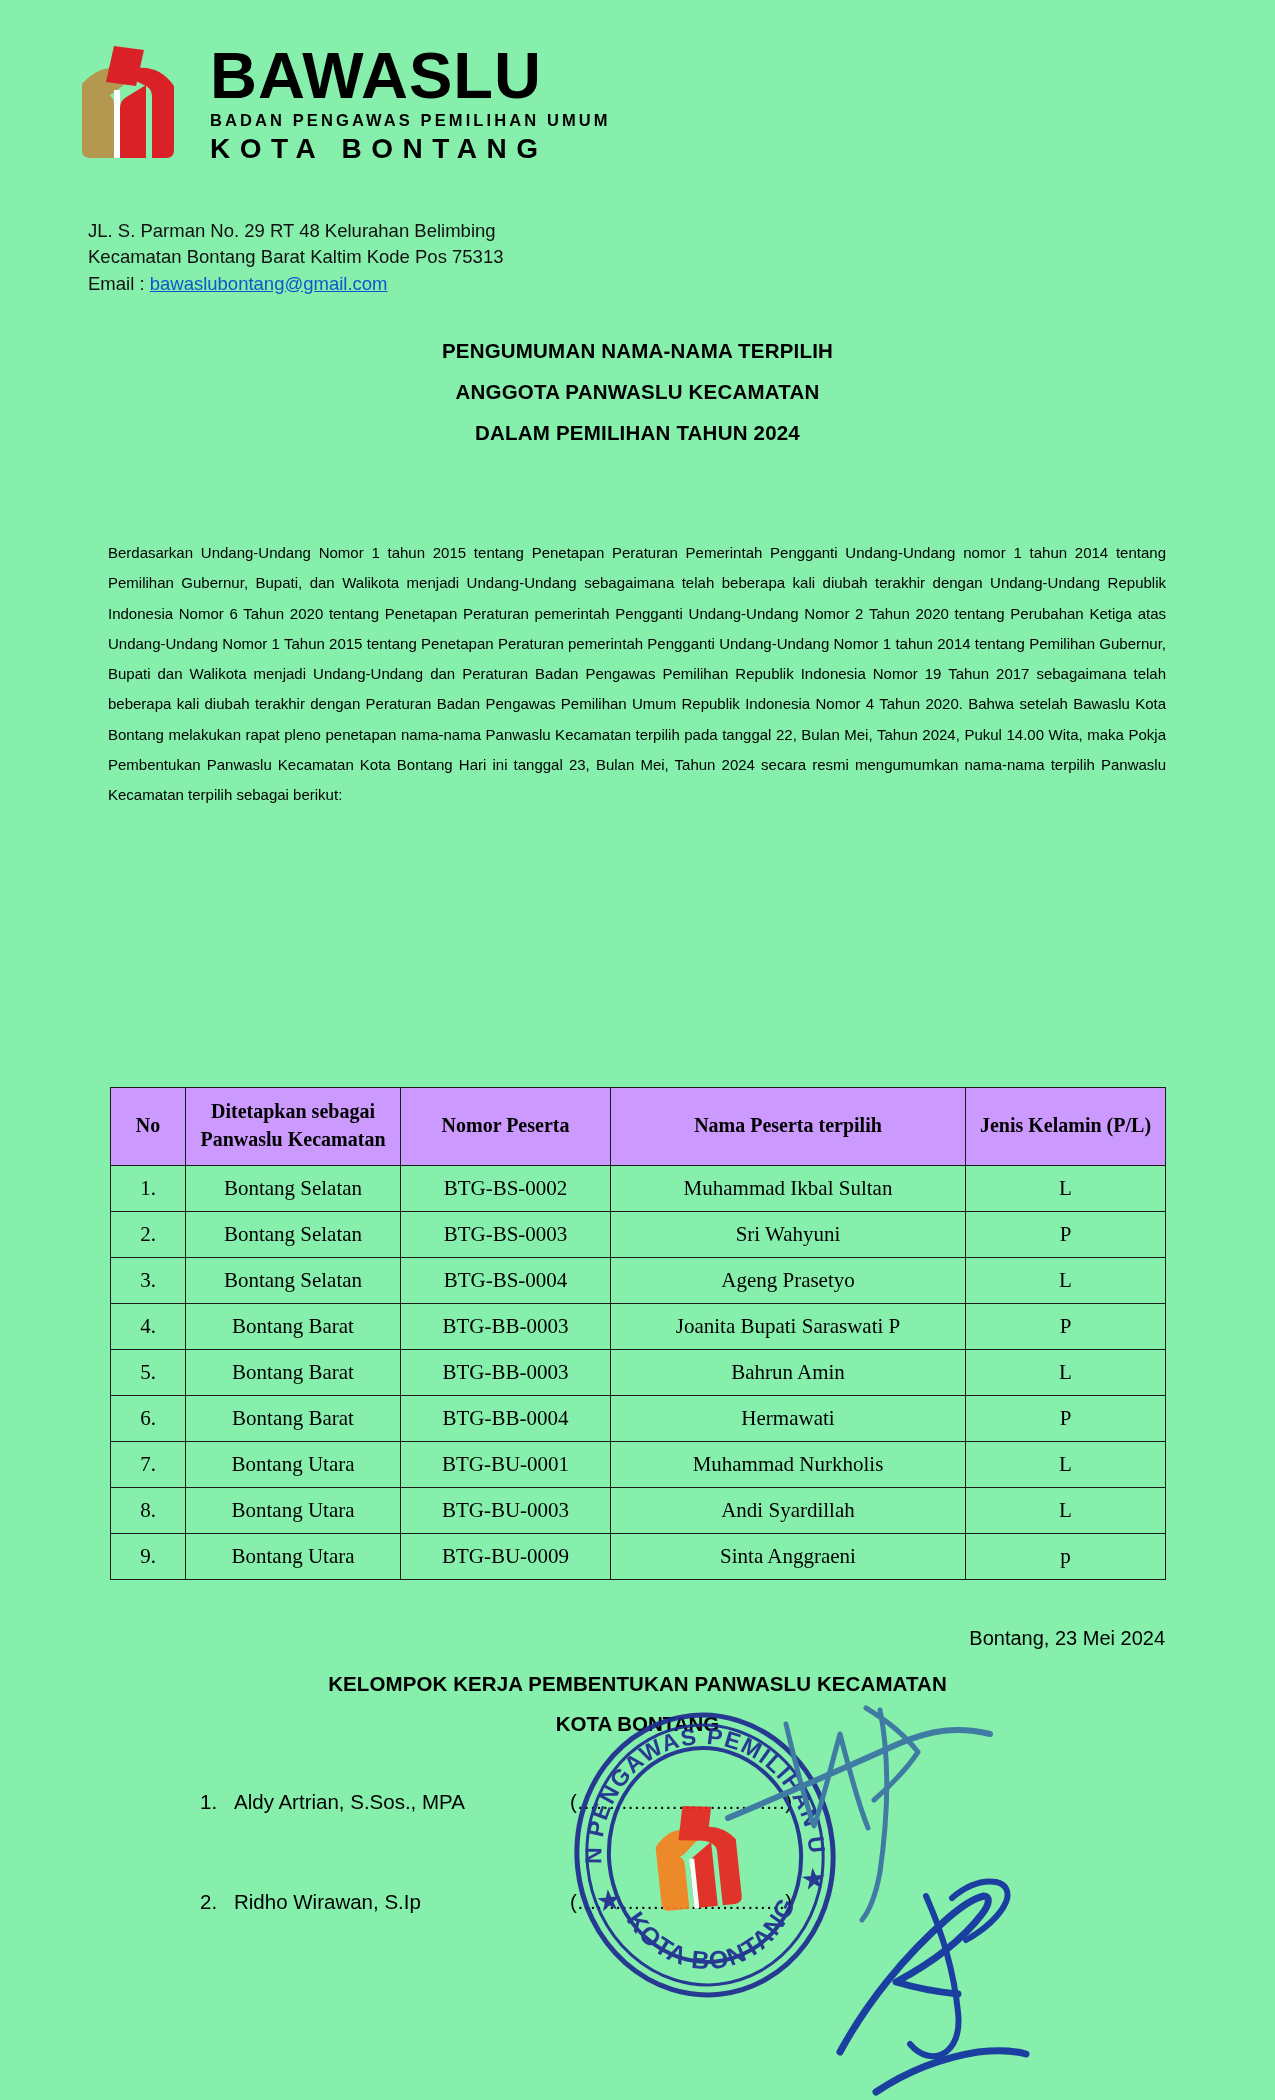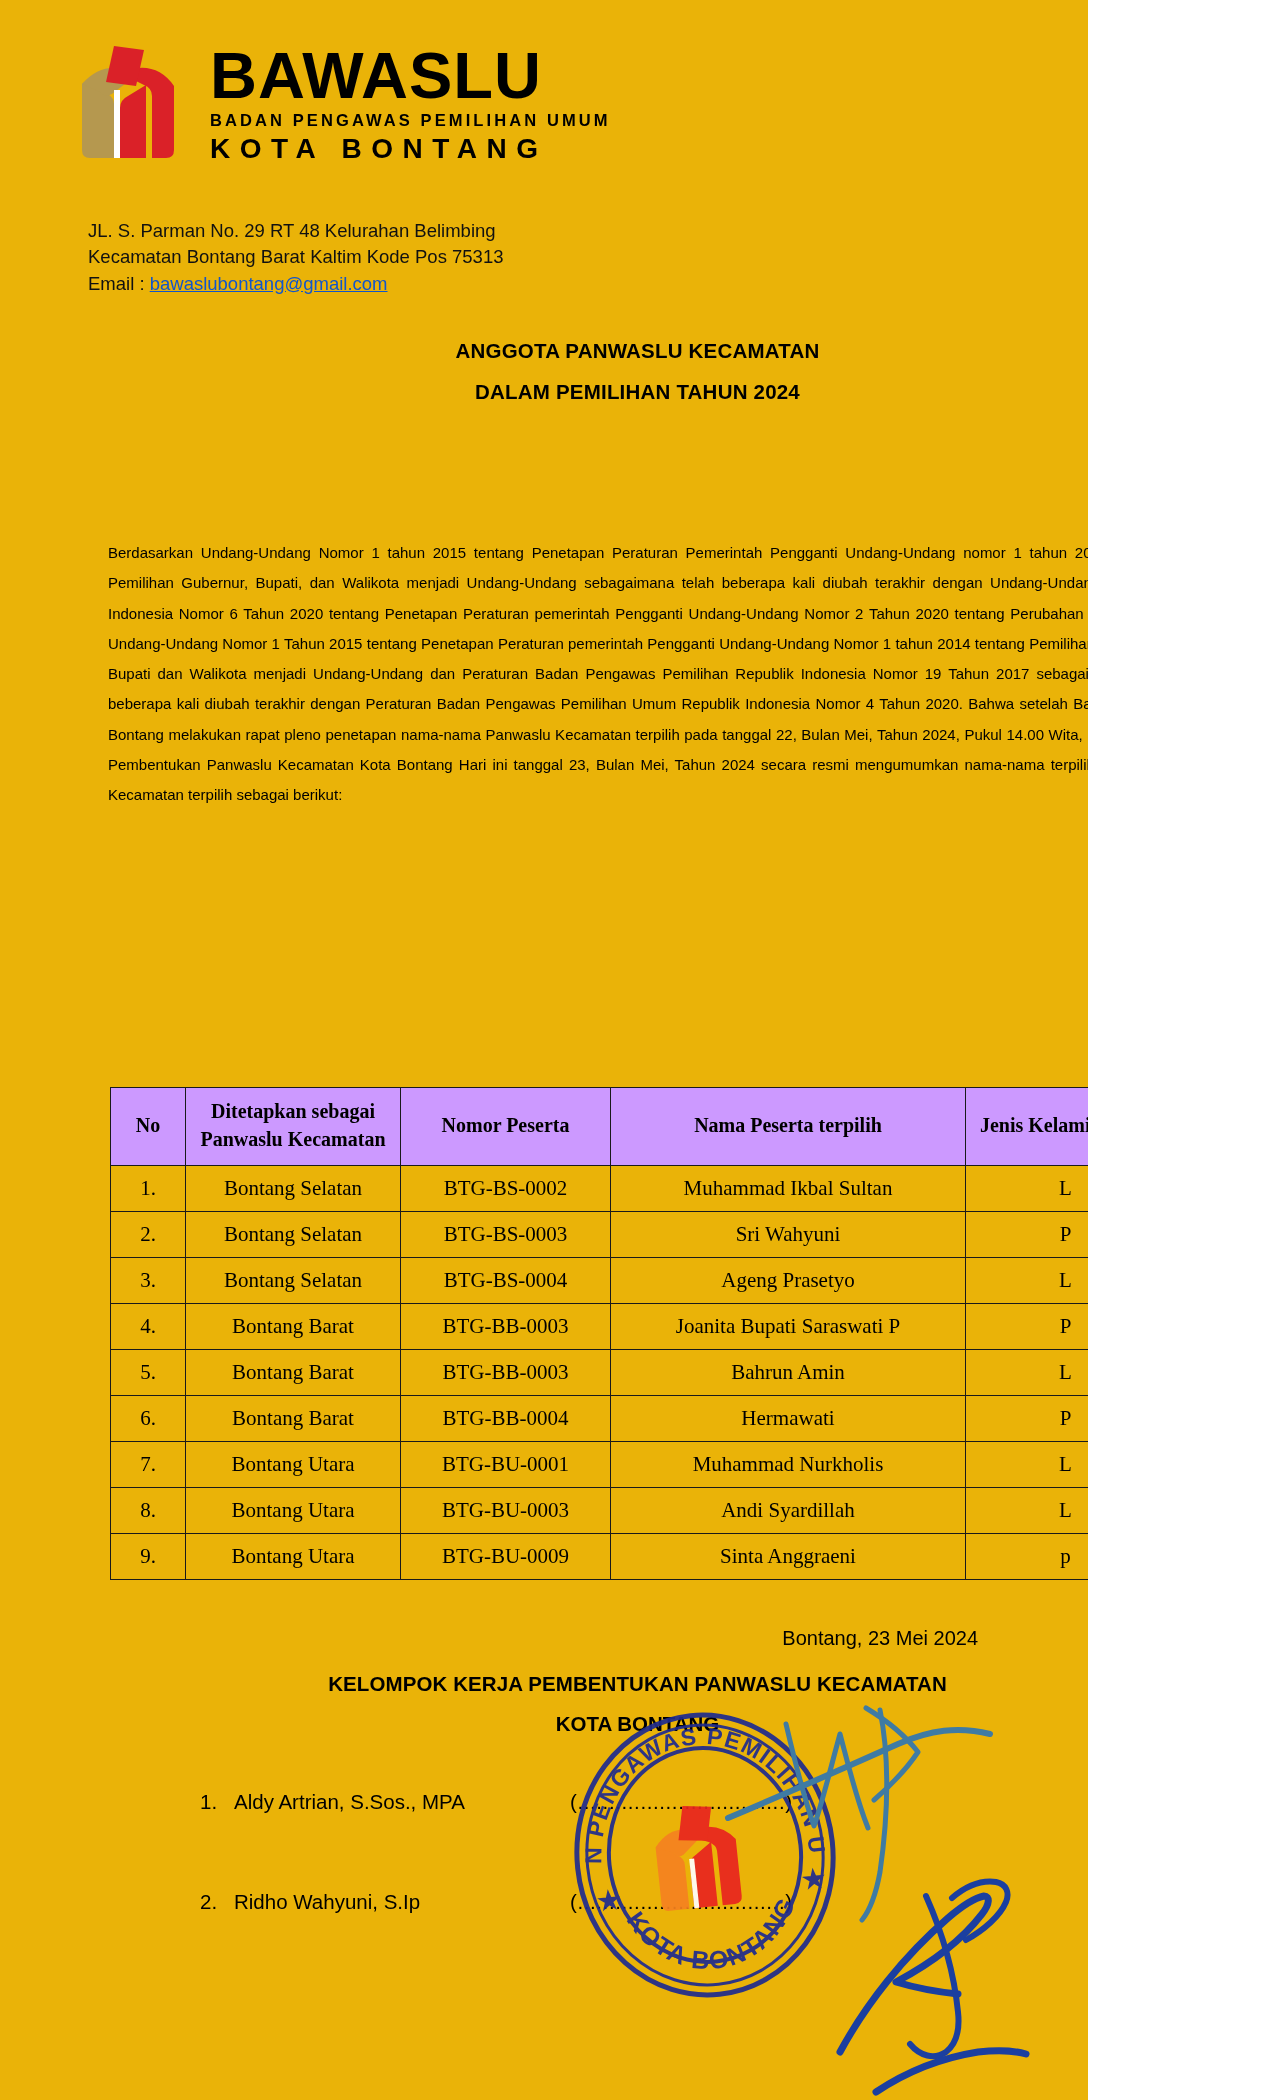--- a/index.html
+++ b/index.html
@@ -6,23 +6,23 @@
     margin: 0;
     padding: 0;
     background: #ffffff;
   }
   body {
     font-family: "Liberation Sans", sans-serif;
     color: #000000;
   }
   .page {
     position: relative;
-    width: 1088px;
+    width: 1275px;
     height: 2100px;
-    background: #eab308;
+    background: #86efac;
     overflow: hidden;
     text-decoration: underline;
   }
 
   
   .letterhead {
     position: absolute;
     left: 0; top: 0;
     width: 1275px;
   }
@@ -259,20 +259,21 @@
     <div class="address">
       <div>JL. S. Parman No. 29 RT 48 Kelurahan Belimbing</div>
       <div>Kecamatan Bontang Barat Kaltim Kode Pos 75313</div>
       <div>
         <span>Email : </span><span class="mail-link">bawaslubontang@gmail.com</span>
       </div>
     </div>
   </div>
 
   <div class="title-block">
+    <div class="title-line">PENGUMUMAN NAMA-NAMA TERPILIH</div>
     <div class="title-line">ANGGOTA PANWASLU KECAMATAN</div>
     <div class="title-line">DALAM PEMILIHAN TAHUN 2024</div>
   </div>
 
   <div class="body-text">Berdasarkan Undang-Undang Nomor 1 tahun 2015 tentang Penetapan Peraturan Pemerintah Pengganti Undang-Undang nomor 1 tahun 2014 tentang Pemilihan Gubernur, Bupati, dan Walikota menjadi Undang-Undang sebagaimana telah beberapa kali diubah terakhir dengan Undang-Undang Republik Indonesia Nomor 6 Tahun 2020 tentang Penetapan Peraturan pemerintah Pengganti Undang-Undang Nomor 2 Tahun 2020 tentang Perubahan Ketiga atas  Undang-Undang Nomor 1 Tahun 2015 tentang Penetapan Peraturan pemerintah Pengganti Undang-Undang Nomor 1 tahun 2014 tentang Pemilihan Gubernur, Bupati dan Walikota menjadi Undang-Undang dan Peraturan Badan Pengawas Pemilihan Republik Indonesia Nomor 19 Tahun 2017 sebagaimana telah beberapa kali diubah terakhir dengan Peraturan Badan Pengawas Pemilihan Umum Republik Indonesia Nomor 4 Tahun 2020. Bahwa setelah Bawaslu Kota Bontang melakukan rapat pleno penetapan nama-nama Panwaslu Kecamatan terpilih pada tanggal 22, Bulan Mei, Tahun 2024, Pukul 14.00 Wita, maka Pokja Pembentukan Panwaslu Kecamatan Kota Bontang Hari ini tanggal 23, Bulan Mei, Tahun 2024 secara resmi mengumumkan nama-nama terpilih Panwaslu Kecamatan terpilih sebagai berikut:</div>
 
   <div class="tbl-wrap">
     <table class="names">
       <colgroup>
         <col class="w-no">
@@ -361,21 +362,21 @@
   <div class="place-date">Bontang, 23 Mei 2024</div>
   <div class="pokja-1">KELOMPOK KERJA PEMBENTUKAN PANWASLU KECAMATAN</div>
   <div class="pokja-2">KOTA BONTANG</div>
 
   <div class="signatories" id="signatories">
       <div class="sig-row">
         <div class="sig-name"><span class="sig-num">1.</span><span>Aldy Artrian, S.Sos., MPA</span></div>
         <div class="sig-line">(.................................)</div>
       </div>
       <div class="sig-row">
-        <div class="sig-name"><span class="sig-num">2.</span><span>Ridho Wahyuni, S.Ip</span></div>
+        <div class="sig-name"><span class="sig-num">2.</span><span>Ridho Wirawan, S.Ip</span></div>
         <div class="sig-line">(.................................)</div>
       </div>
     </div>
 
   <div class="stamp-layer">
     <svg viewBox="0 0 400 330" width="400" height="330">
       <g transform="translate(185,165) rotate(-6)" opacity="0.92">
         <ellipse cx="0" cy="0" rx="128" ry="140" fill="none" stroke="#1f2b8f" stroke-width="5"></ellipse>
         <ellipse cx="0" cy="0" rx="118" ry="130" fill="none" stroke="#1f2b8f" stroke-width="3"></ellipse>
         <ellipse cx="0" cy="0" rx="96" ry="107" fill="none" stroke="#1f2b8f" stroke-width="4"></ellipse>

